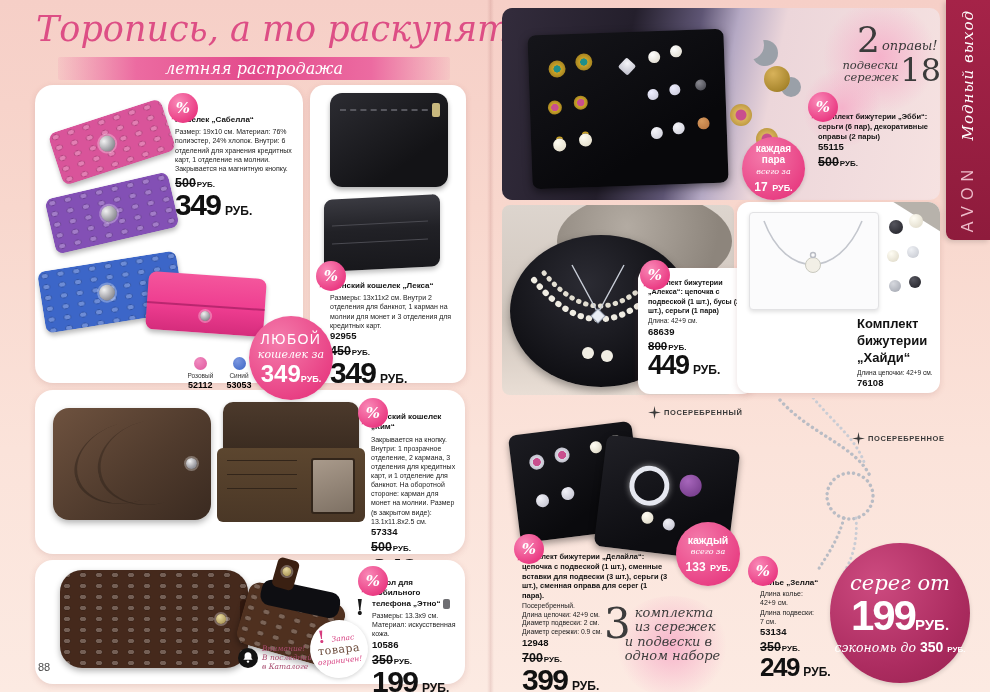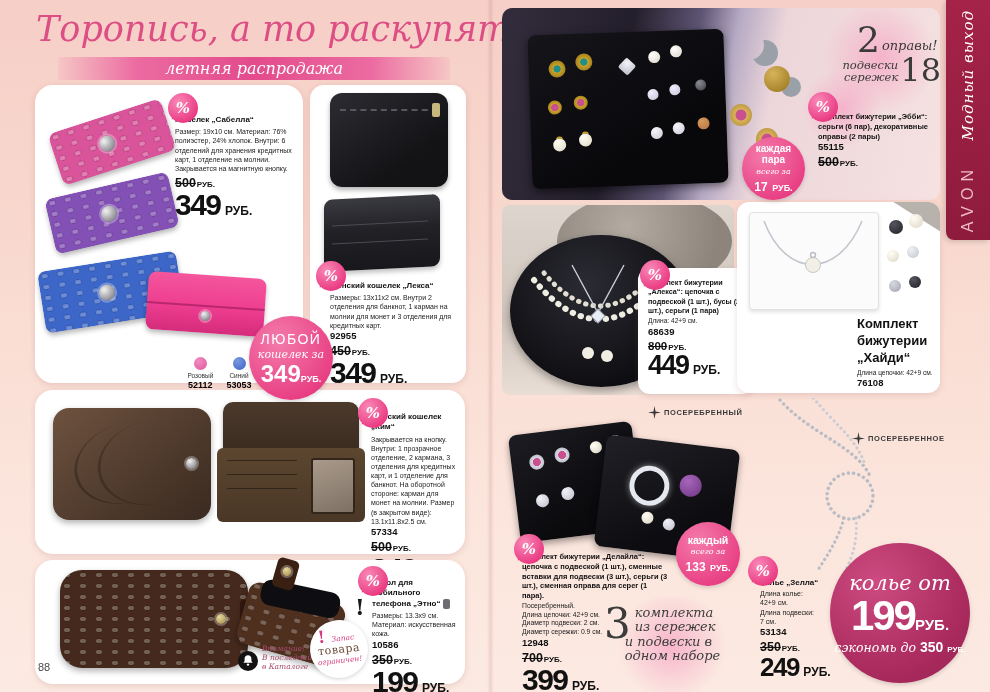--- a/index.html
+++ b/index.html
@@ -70,21 +70,21 @@
   #b-prices .sv b{font:bold 14px "Liberation Sans",sans-serif;font-style:normal}
   #b-prices .sv .cur{font:bold 8px "Liberation Sans",sans-serif;font-style:normal}
   
   #b-stock{left:310px;top:620px;width:58px;height:58px;border-radius:50%;background:#fff;z-index:9;
     transform:rotate(-6deg);box-shadow:0 1px 4px rgba(0,0,0,.18);text-align:center;position:absolute;
     display:flex;flex-direction:column;justify-content:center}
   #b-stock .ex{position:absolute;left:9px;top:5px;font:bold 17px "DejaVu Serif",serif;color:#d63c7e}
   #b-stock .s1{font:italic 7.5px "DejaVu Serif",serif;color:#d63c7e;margin-left:10px}
   #b-stock .s2{font:11px "DejaVu Serif",serif;color:#6b4a3a;letter-spacing:.5px}
   #b-stock .s3{font:italic 7.5px "DejaVu Serif",serif;color:#d63c7e}
-  .attn{position:absolute;left:238px;top:644px;display:flex;align-items:flex-end;gap:4px;z-index:9}
+  .attn{position:absolute;left:238px;top:644px;display:flex;align-items:center;gap:4px;z-index:9}
   .attn .txt span{display:block;font:italic 7.5px/1.2 "DejaVu Serif",serif;color:#a84b6e}
   
   #frames{position:absolute;left:843px;top:24px;width:98px;color:#3b3b3b;z-index:7}
   #frames .r1{display:flex;align-items:flex-end;justify-content:flex-start;gap:2px;margin-left:14px}
   #frames .n1{font:36px/0.9 "DejaVu Serif",serif}
   #frames .t1{font:italic 13px "DejaVu Serif",serif;padding-bottom:3px}
   #frames .r2{display:flex;align-items:center;justify-content:flex-end;gap:2px}
   #frames .t2{text-align:right;font:italic 11.5px/1.05 "DejaVu Serif",serif}
   #frames .t2 span{display:block}
   #frames .n2{font:32px/0.9 "DejaVu Serif",serif}
@@ -458,20 +458,20 @@
     <div class="pname">Колье „Зелла“</div>
     <div class="pdesc" style="margin-top:1px">Длина колье:</div>
     <div class="pdesc" style="margin-top:0">42+9 см.</div>
     <div class="pdesc" style="margin-top:0">Длина подвески:</div>
     <div class="pdesc" style="margin-top:0">7 см.</div>
     <div class="pcode">53134</div>
     <div class="pold"><s>350</s><span class="cur">РУБ.</span></div>
     <div class="pnew sm"><span class="num">249</span> <span class="cur">РУБ.</span></div>
   </div>
   <div class="cbadge" id="b-prices">
-    <span class="l1">колье от</span>
+    <span class="l1">серег от</span>
     <span class="pr"><b>199</b><span class="cur">РУБ.</span></span>
     <span class="sv"><span>сэкономь до</span> <b>350</b> <span class="cur">РУБ.</span></span>
   </div>
 
   <div class="page-num" style="left:924px;top:661px">89</div>
 
 </div>
 
 </body></html>

